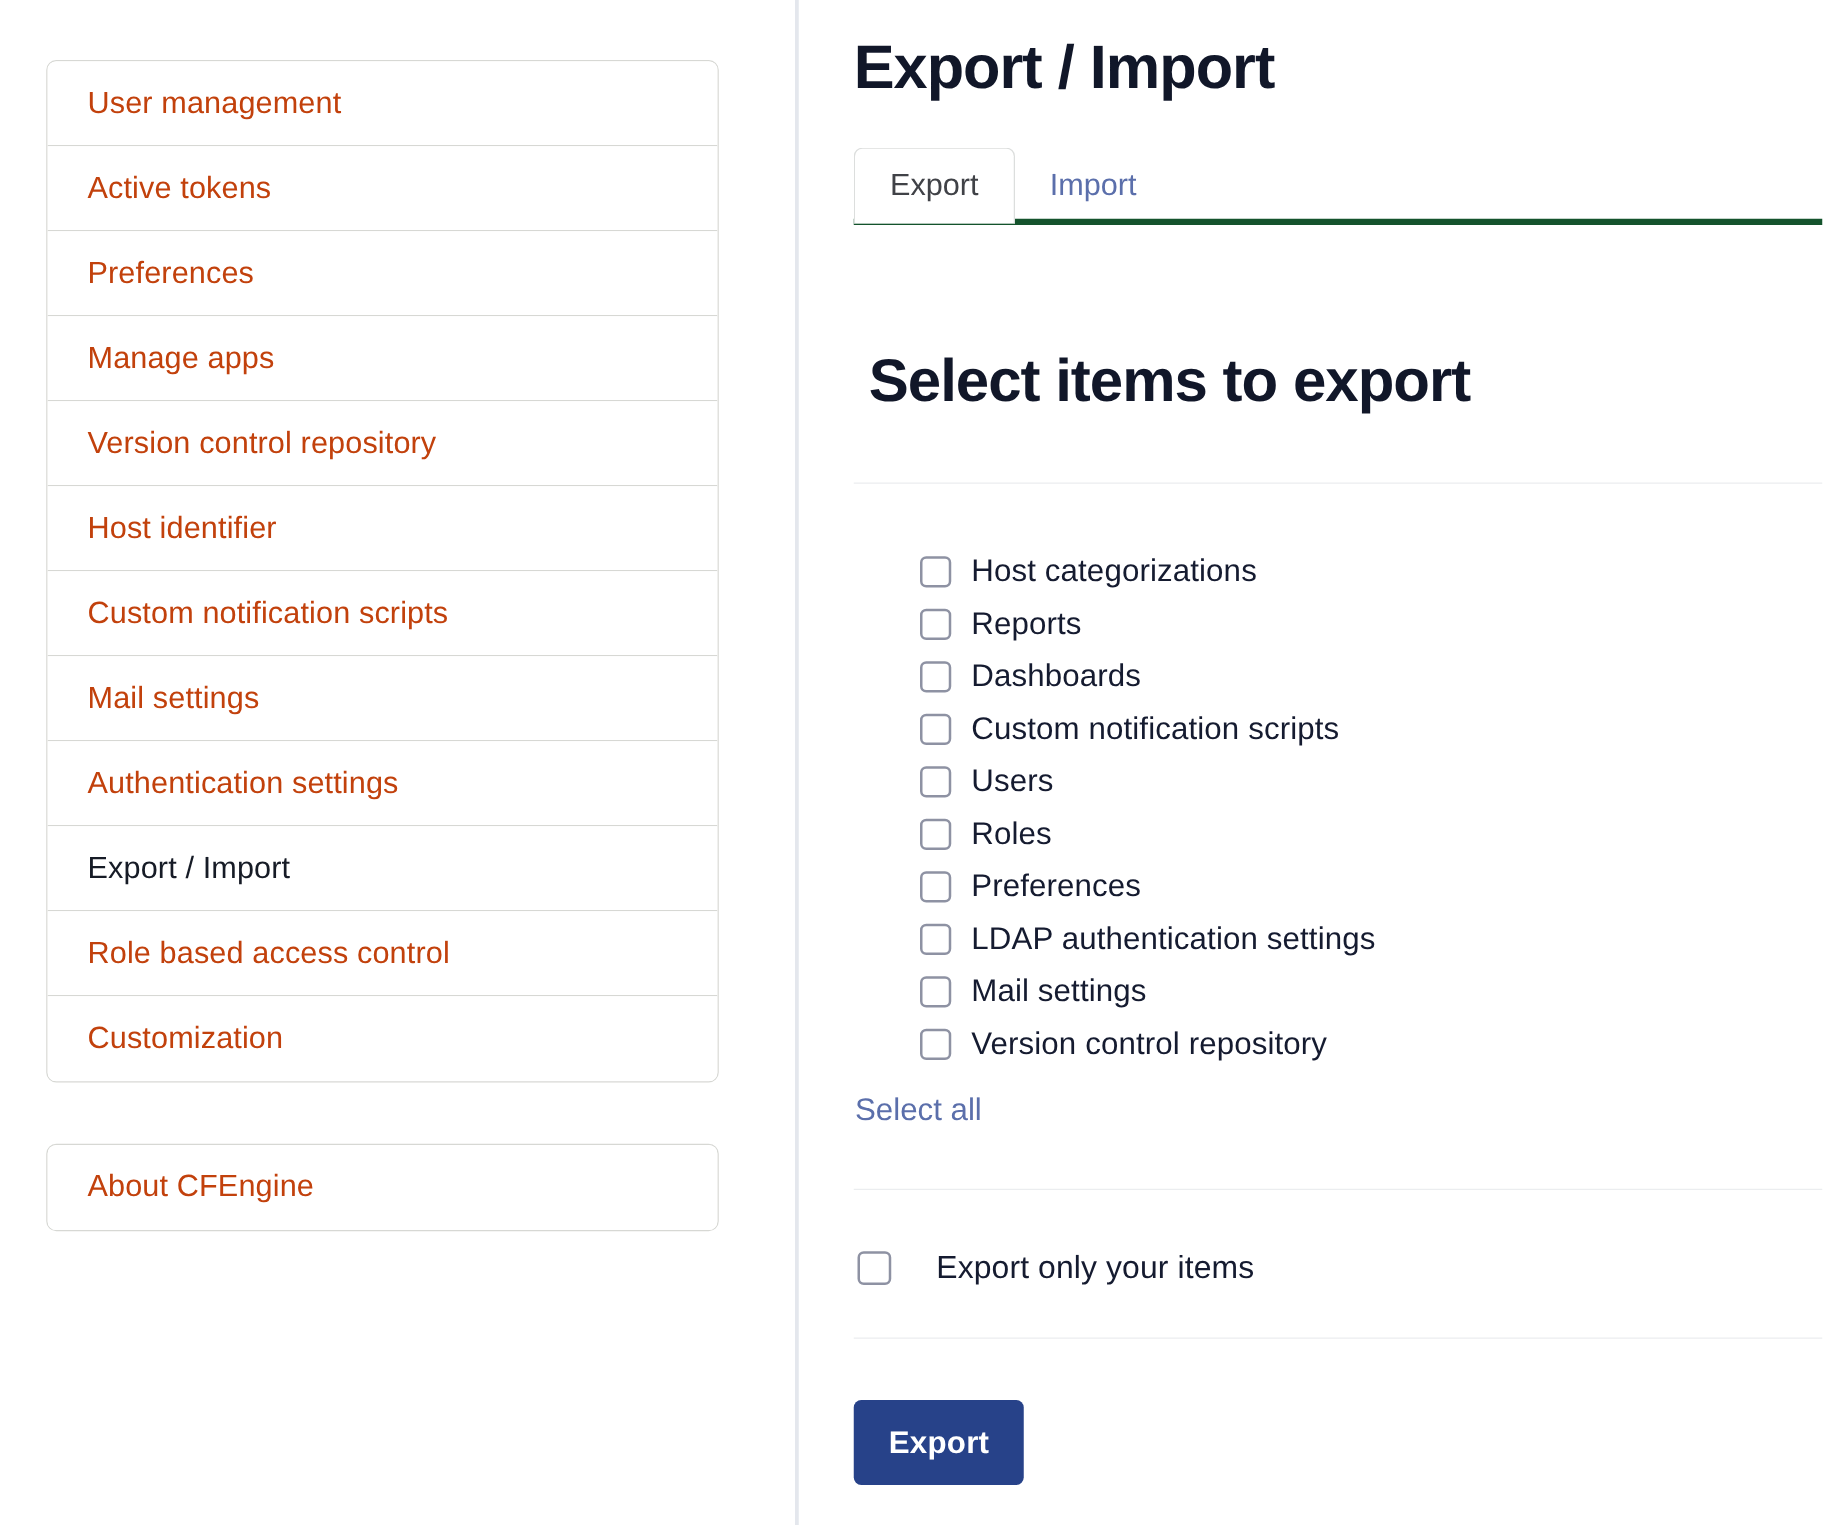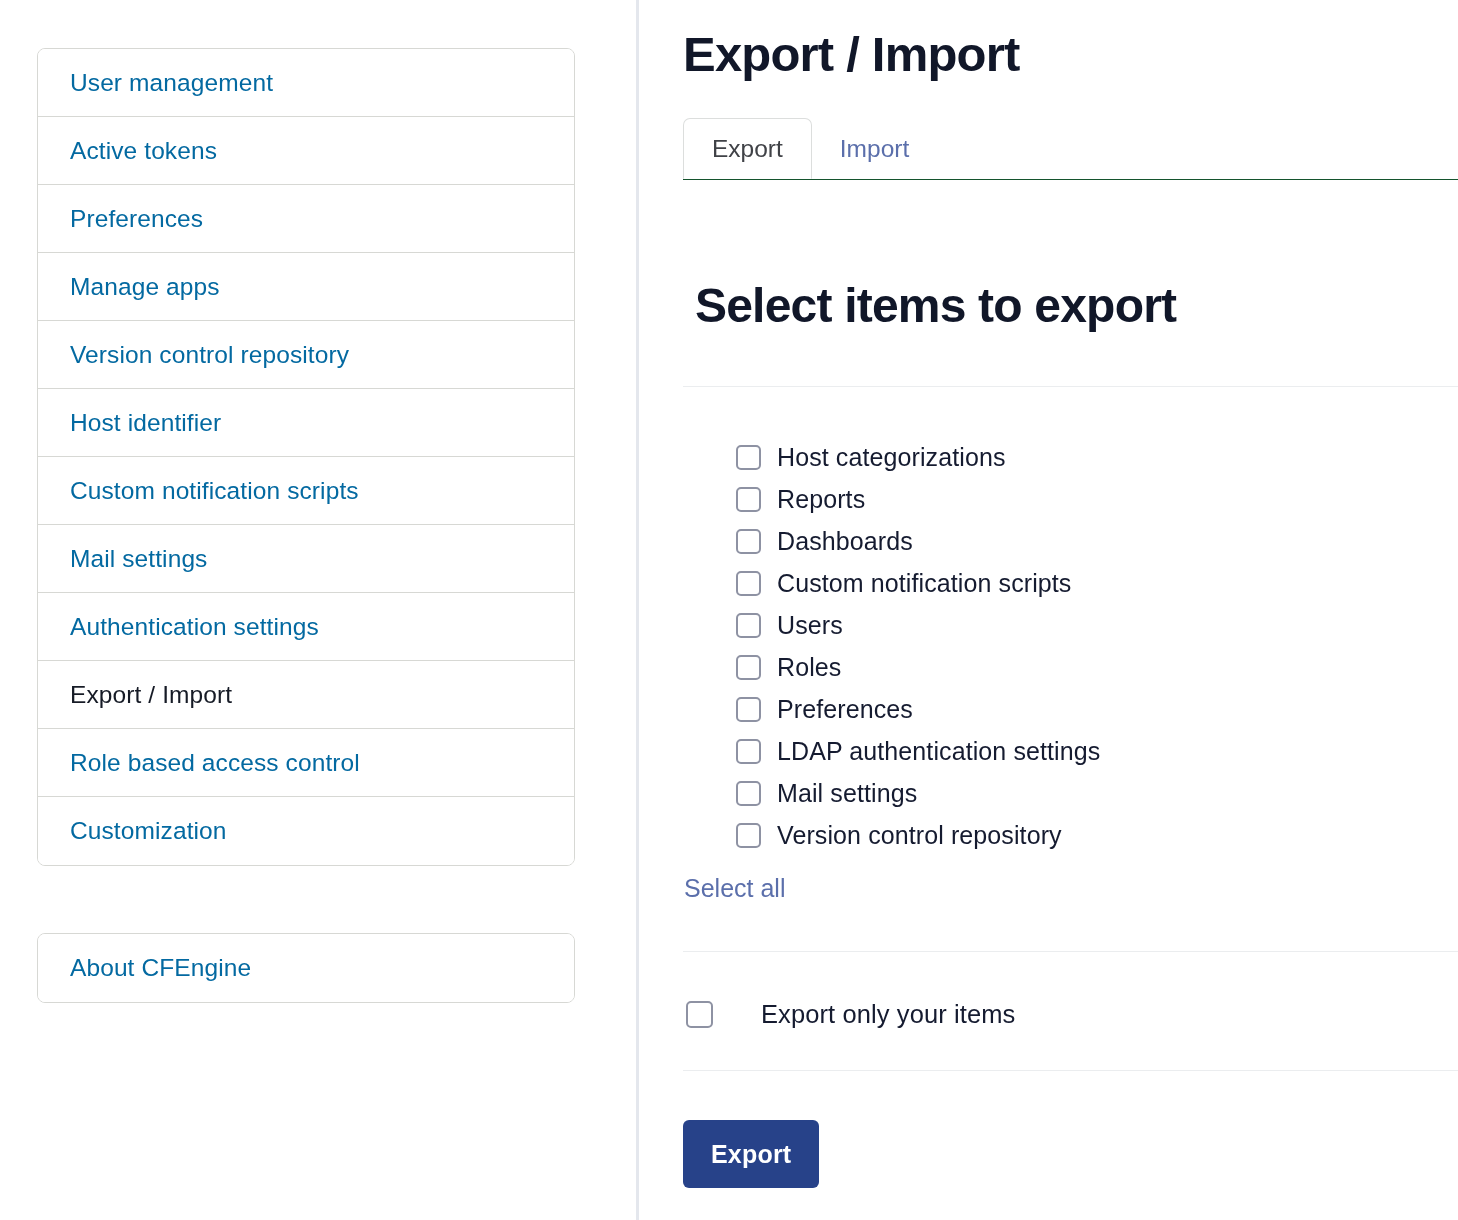--- a/index.html
+++ b/index.html
@@ -40,30 +40,30 @@
     top: 48px;
     width: 538px;
   }
   .nav-card {
     border: 1px solid #d7d8d4;
     border-radius: 8px;
     background: #ffffff;
     overflow: hidden;
   }
   .nav-card + .nav-card {
-    margin-top: 67px;
+    margin-top: 49px;
   }
   .nav-item {
     height: 68px;
     display: flex;
     align-items: center;
     padding: 0 0 0 32px;
     font-size: 24.5px;
     letter-spacing: 0.1px;
-    color: #0369a1;
+    color: #c2410c;
     border-bottom: 1px solid #d7d8d4;
     background: #ffffff;
     cursor: pointer;
     white-space: nowrap;
   }
   .nav-item:last-child { border-bottom: none; }
   .nav-item.active {
     color: #161b26;
     cursor: default;
   }
@@ -88,21 +88,21 @@
     color: #111729;
   }
 
   
   #tabs {
     position: absolute;
     left: 0;
     top: 118px;
     width: 775px;
     height: 62px;
-    border-bottom: 1px solid #14532d;
+    border-bottom: 5px solid #14532d;
   }
   .tab {
     position: relative;
     display: inline-flex;
     align-items: center;
     height: 61px;
     padding: 0 28px;
     font-size: 24.5px;
     color: #5b6fab;
     cursor: pointer;
@@ -192,21 +192,21 @@
     top: 1000px;
     display: flex;
     align-items: center;
     cursor: pointer;
   }
   #own-items-row .cbox {
     width: 27px;
     height: 27px;
   }
   #own-items-row .cbox-label {
-    margin-left: 48px;
+    margin-left: 36px;
     font-size: 25.5px;
   }
 
   
   #export-button {
     position: absolute;
     left: 0;
     top: 1120px;
     padding: 0 28px;
     height: 68px;

